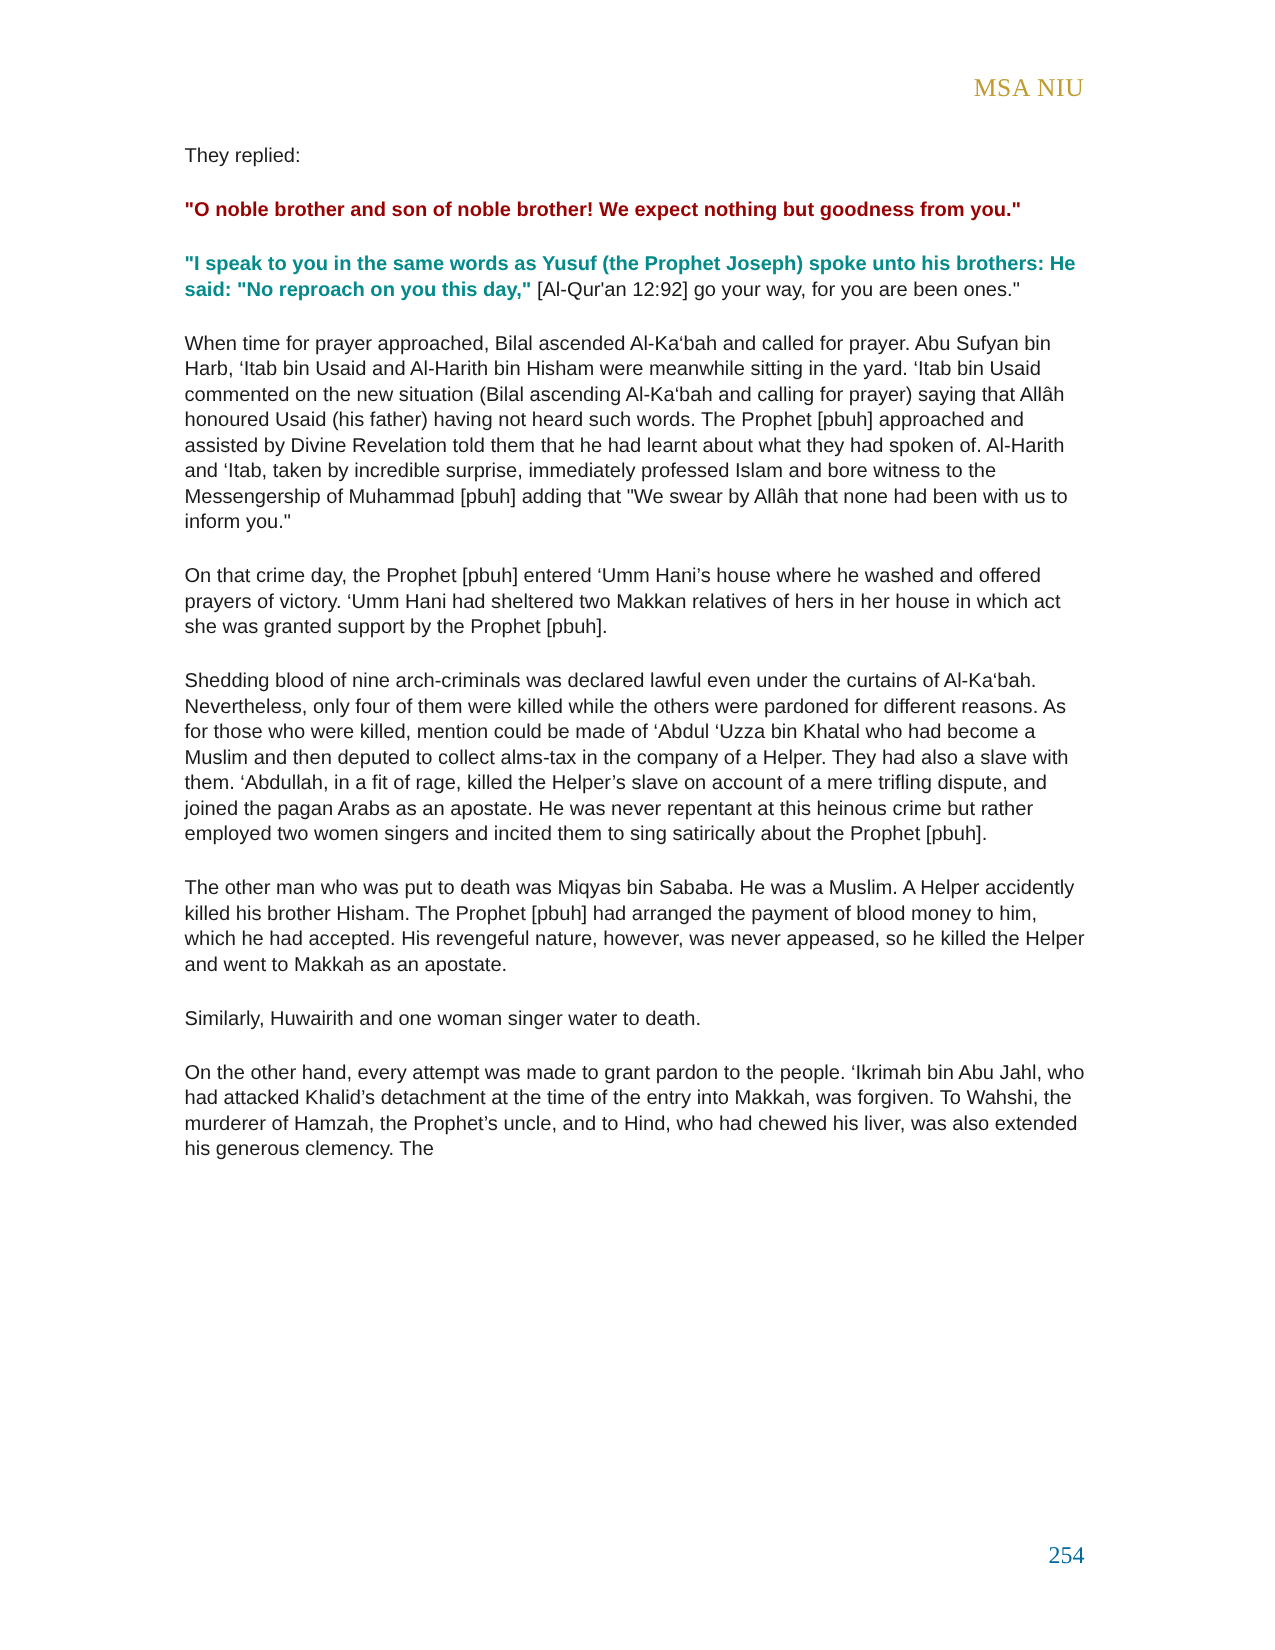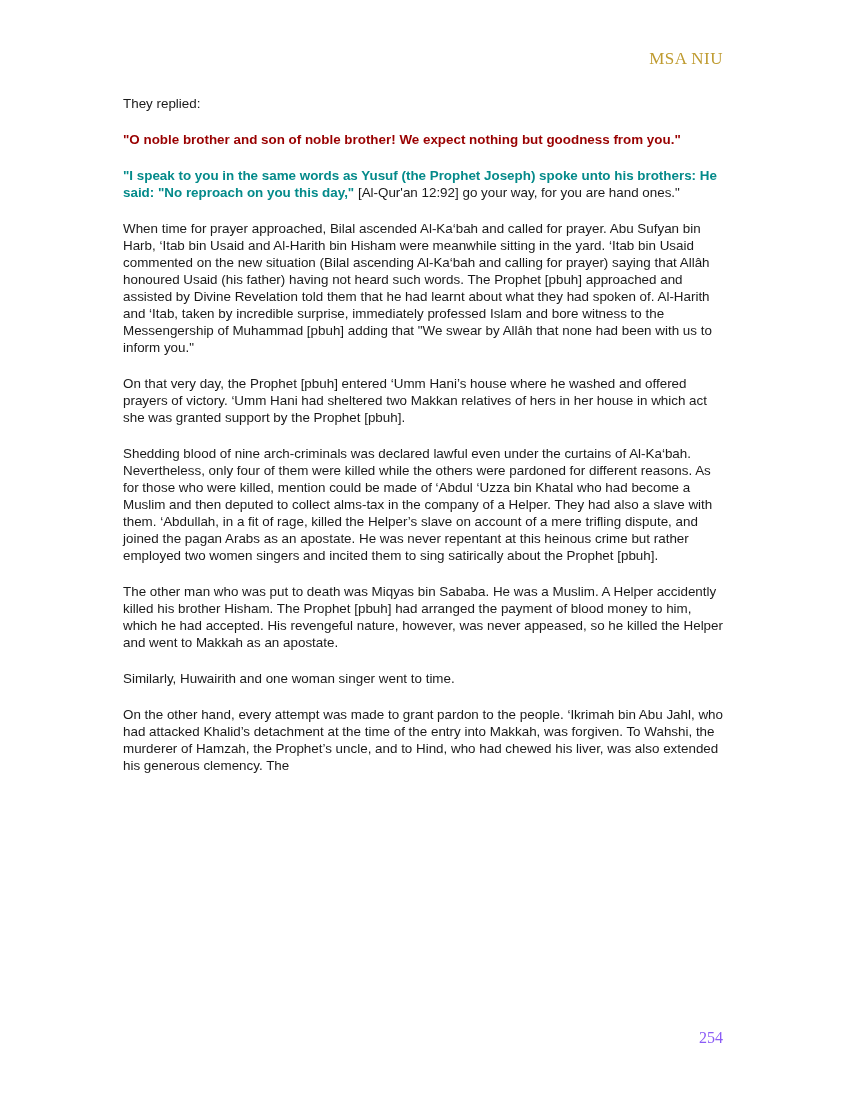--- a/index.html
+++ b/index.html
@@ -57,42 +57,42 @@
   .page-footer {
     position: absolute;
     top: 1029px;
     left: 123px;
     width: 600px;
     text-align: right;
   }
   .page-number {
     font-family: "Liberation Serif", serif;
     font-size: 16px;
-    color: #8b5cf6;
+    color: #0369a1;
   }
 </style>
 </head>
 <body>
 
 <div class="page">
 
   <div class="page-header">
     <span class="header-title">MSA NIU</span>
   </div>
 
   <div class="document-body">
 
   <p class="para"><span class="run-normal">They replied:</span></p>
       <p class="para"><span class="run-red">"O noble brother and son of noble brother! We expect nothing but goodness from you."</span></p>
-      <p class="para"><span class="run-teal">"I speak to you in the same words as Yusuf (the Prophet Joseph) spoke unto his brothers: He said: "No reproach on you this day," </span><span class="run-normal">[Al-Qur'an 12:92] go your way, for you are hand ones."</span></p>
+      <p class="para"><span class="run-teal">"I speak to you in the same words as Yusuf (the Prophet Joseph) spoke unto his brothers: He said: "No reproach on you this day," </span><span class="run-normal">[Al-Qur'an 12:92] go your way, for you are been ones."</span></p>
       <p class="para"><span class="run-normal">When time for prayer approached, Bilal ascended Al-Ka‘bah and called for prayer. Abu Sufyan bin Harb, ‘Itab bin Usaid and Al-Harith bin Hisham were meanwhile sitting in the yard. ‘Itab bin Usaid commented on the new situation (Bilal ascending Al-Ka‘bah and calling for prayer) saying that Allâh honoured Usaid (his father) having not heard such words. The Prophet [pbuh] approached and assisted by Divine Revelation told them that he had learnt about what they had spoken of. Al-Harith and ‘Itab, taken by incredible surprise, immediately professed Islam and bore witness to the Messengership of Muhammad [pbuh] adding that "We swear by Allâh that none had been with us to inform you."</span></p>
-      <p class="para"><span class="run-normal">On that very day, the Prophet [pbuh] entered ‘Umm Hani’s house where he washed and offered prayers of victory. ‘Umm Hani had sheltered two Makkan relatives of hers in her house in which act she was granted support by the Prophet [pbuh].</span></p>
+      <p class="para"><span class="run-normal">On that crime day, the Prophet [pbuh] entered ‘Umm Hani’s house where he washed and offered prayers of victory. ‘Umm Hani had sheltered two Makkan relatives of hers in her house in which act she was granted support by the Prophet [pbuh].</span></p>
       <p class="para"><span class="run-normal">Shedding blood of nine arch-criminals was declared lawful even under the curtains of Al-Ka‘bah. Nevertheless, only four of them were killed while the others were pardoned for different reasons. As for those who were killed, mention could be made of ‘Abdul ‘Uzza bin Khatal who had become a Muslim and then deputed to collect alms-tax in the company of a Helper. They had also a slave with them. ‘Abdullah, in a fit of rage, killed the Helper’s slave on account of a mere trifling dispute, and joined the pagan Arabs as an apostate. He was never repentant at this heinous crime but rather employed two women singers and incited them to sing satirically about the Prophet [pbuh].</span></p>
       <p class="para"><span class="run-normal">The other man who was put to death was Miqyas bin Sababa. He was a Muslim. A Helper accidently killed his brother Hisham. The Prophet [pbuh] had arranged the payment of blood money to him, which he had accepted. His revengeful nature, however, was never appeased, so he killed the Helper and went to Makkah as an apostate.</span></p>
-      <p class="para"><span class="run-normal">Similarly, Huwairith and one woman singer went to time.</span></p>
+      <p class="para"><span class="run-normal">Similarly, Huwairith and one woman singer water to death.</span></p>
       <p class="para"><span class="run-normal">On the other hand, every attempt was made to grant pardon to the people. ‘Ikrimah bin Abu Jahl, who had attacked Khalid’s detachment at the time of the entry into Makkah, was forgiven. To Wahshi, the murderer of Hamzah, the Prophet’s uncle, and to Hind, who had chewed his liver, was also extended his generous clemency. The</span></p>
     </div>
 
   <div class="page-footer">
     <span class="page-number">254</span>
   </div>
 
 </div>
 
 </body></html>

